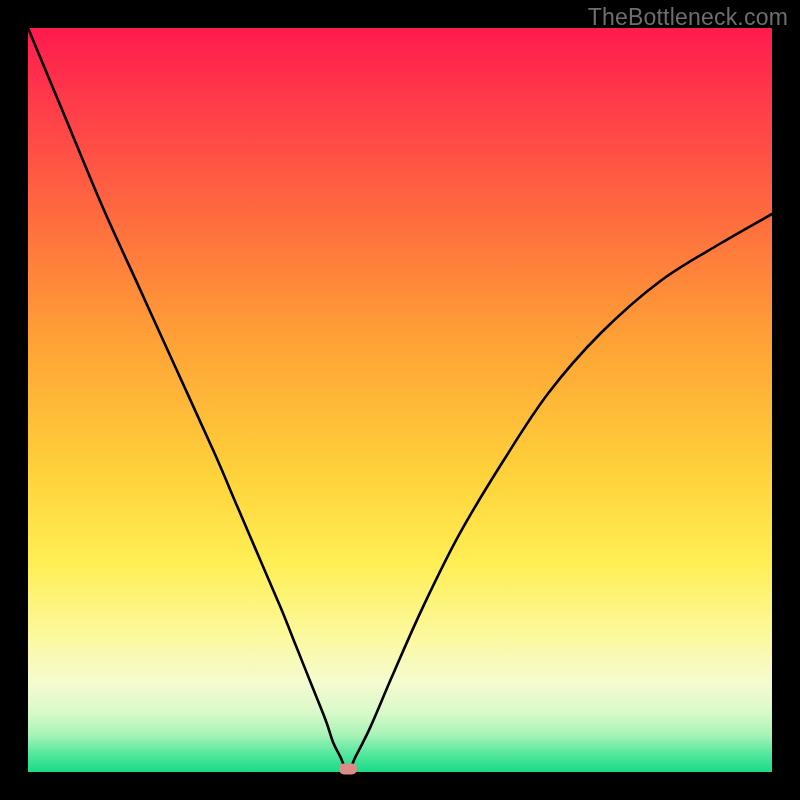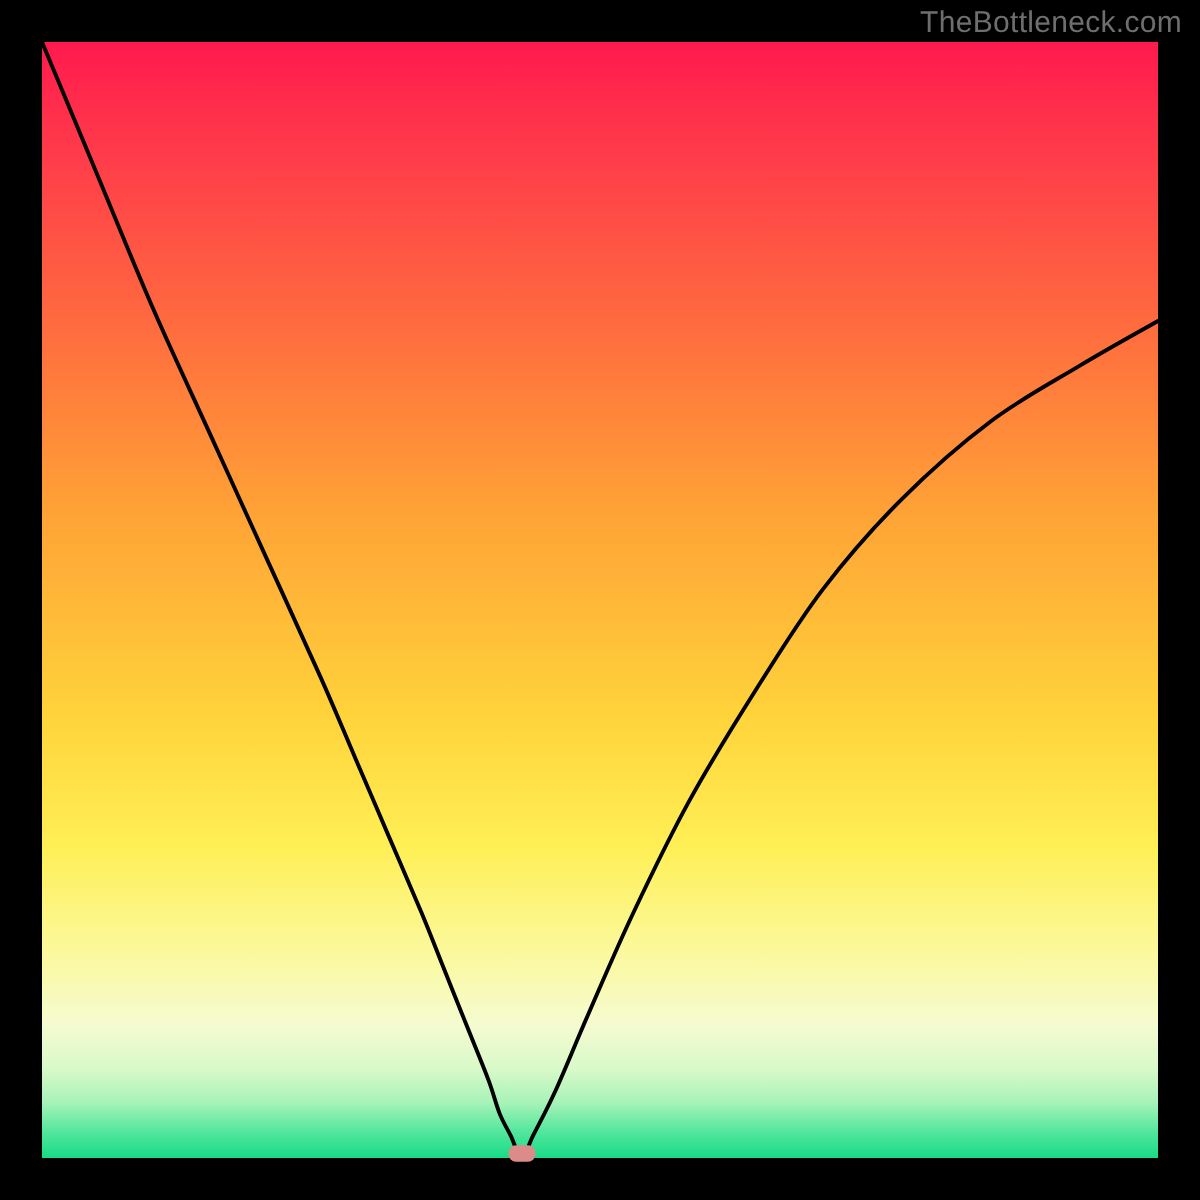--- a/index.html
+++ b/index.html
@@ -14,21 +14,21 @@
     width: 800px;
     height: 800px;
     background: #000;
     position: relative;
   }
   .watermark {
     position: absolute;
     top: 4px;
     right: 12px;
     color: #6e6e6e;
-    font-size: 20px;
+    font-size: 23px;
     font-weight: 400;
     letter-spacing: 0.2px;
     z-index: 10;
     user-select: none;
   }
   .plot-area {
     position: absolute;
     left: 28px;
     top: 28px;
     width: 744px;

